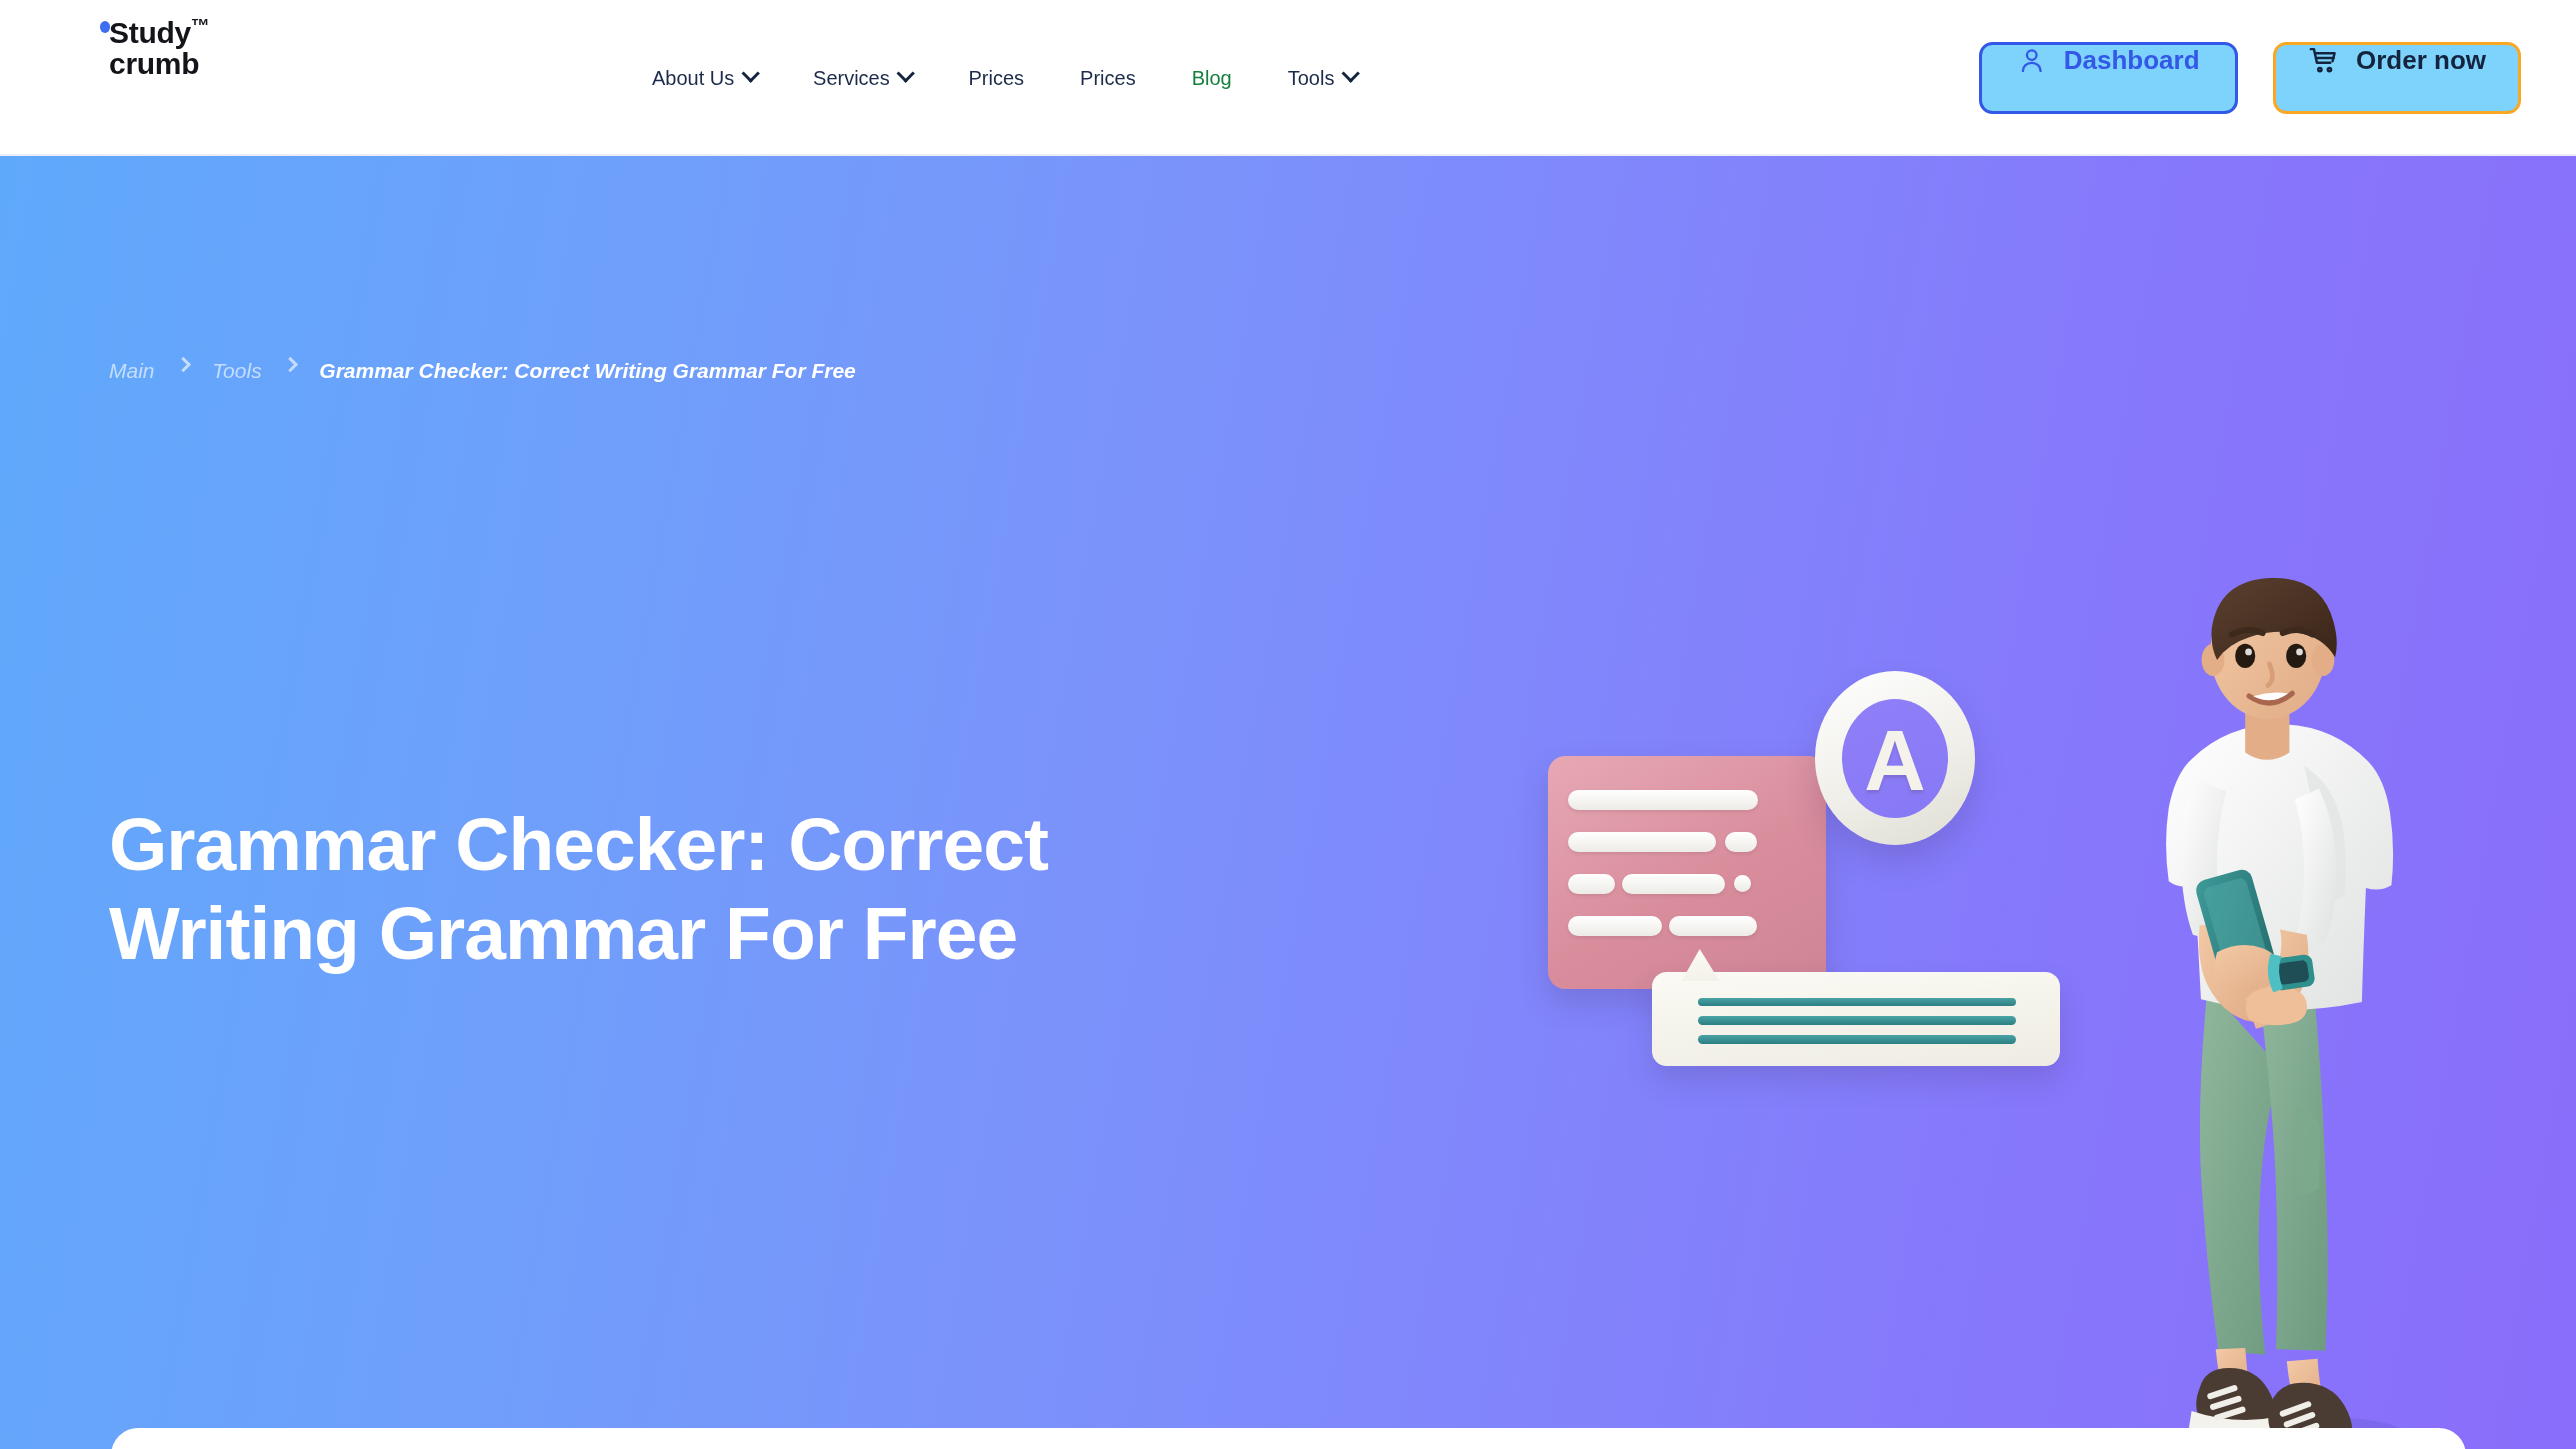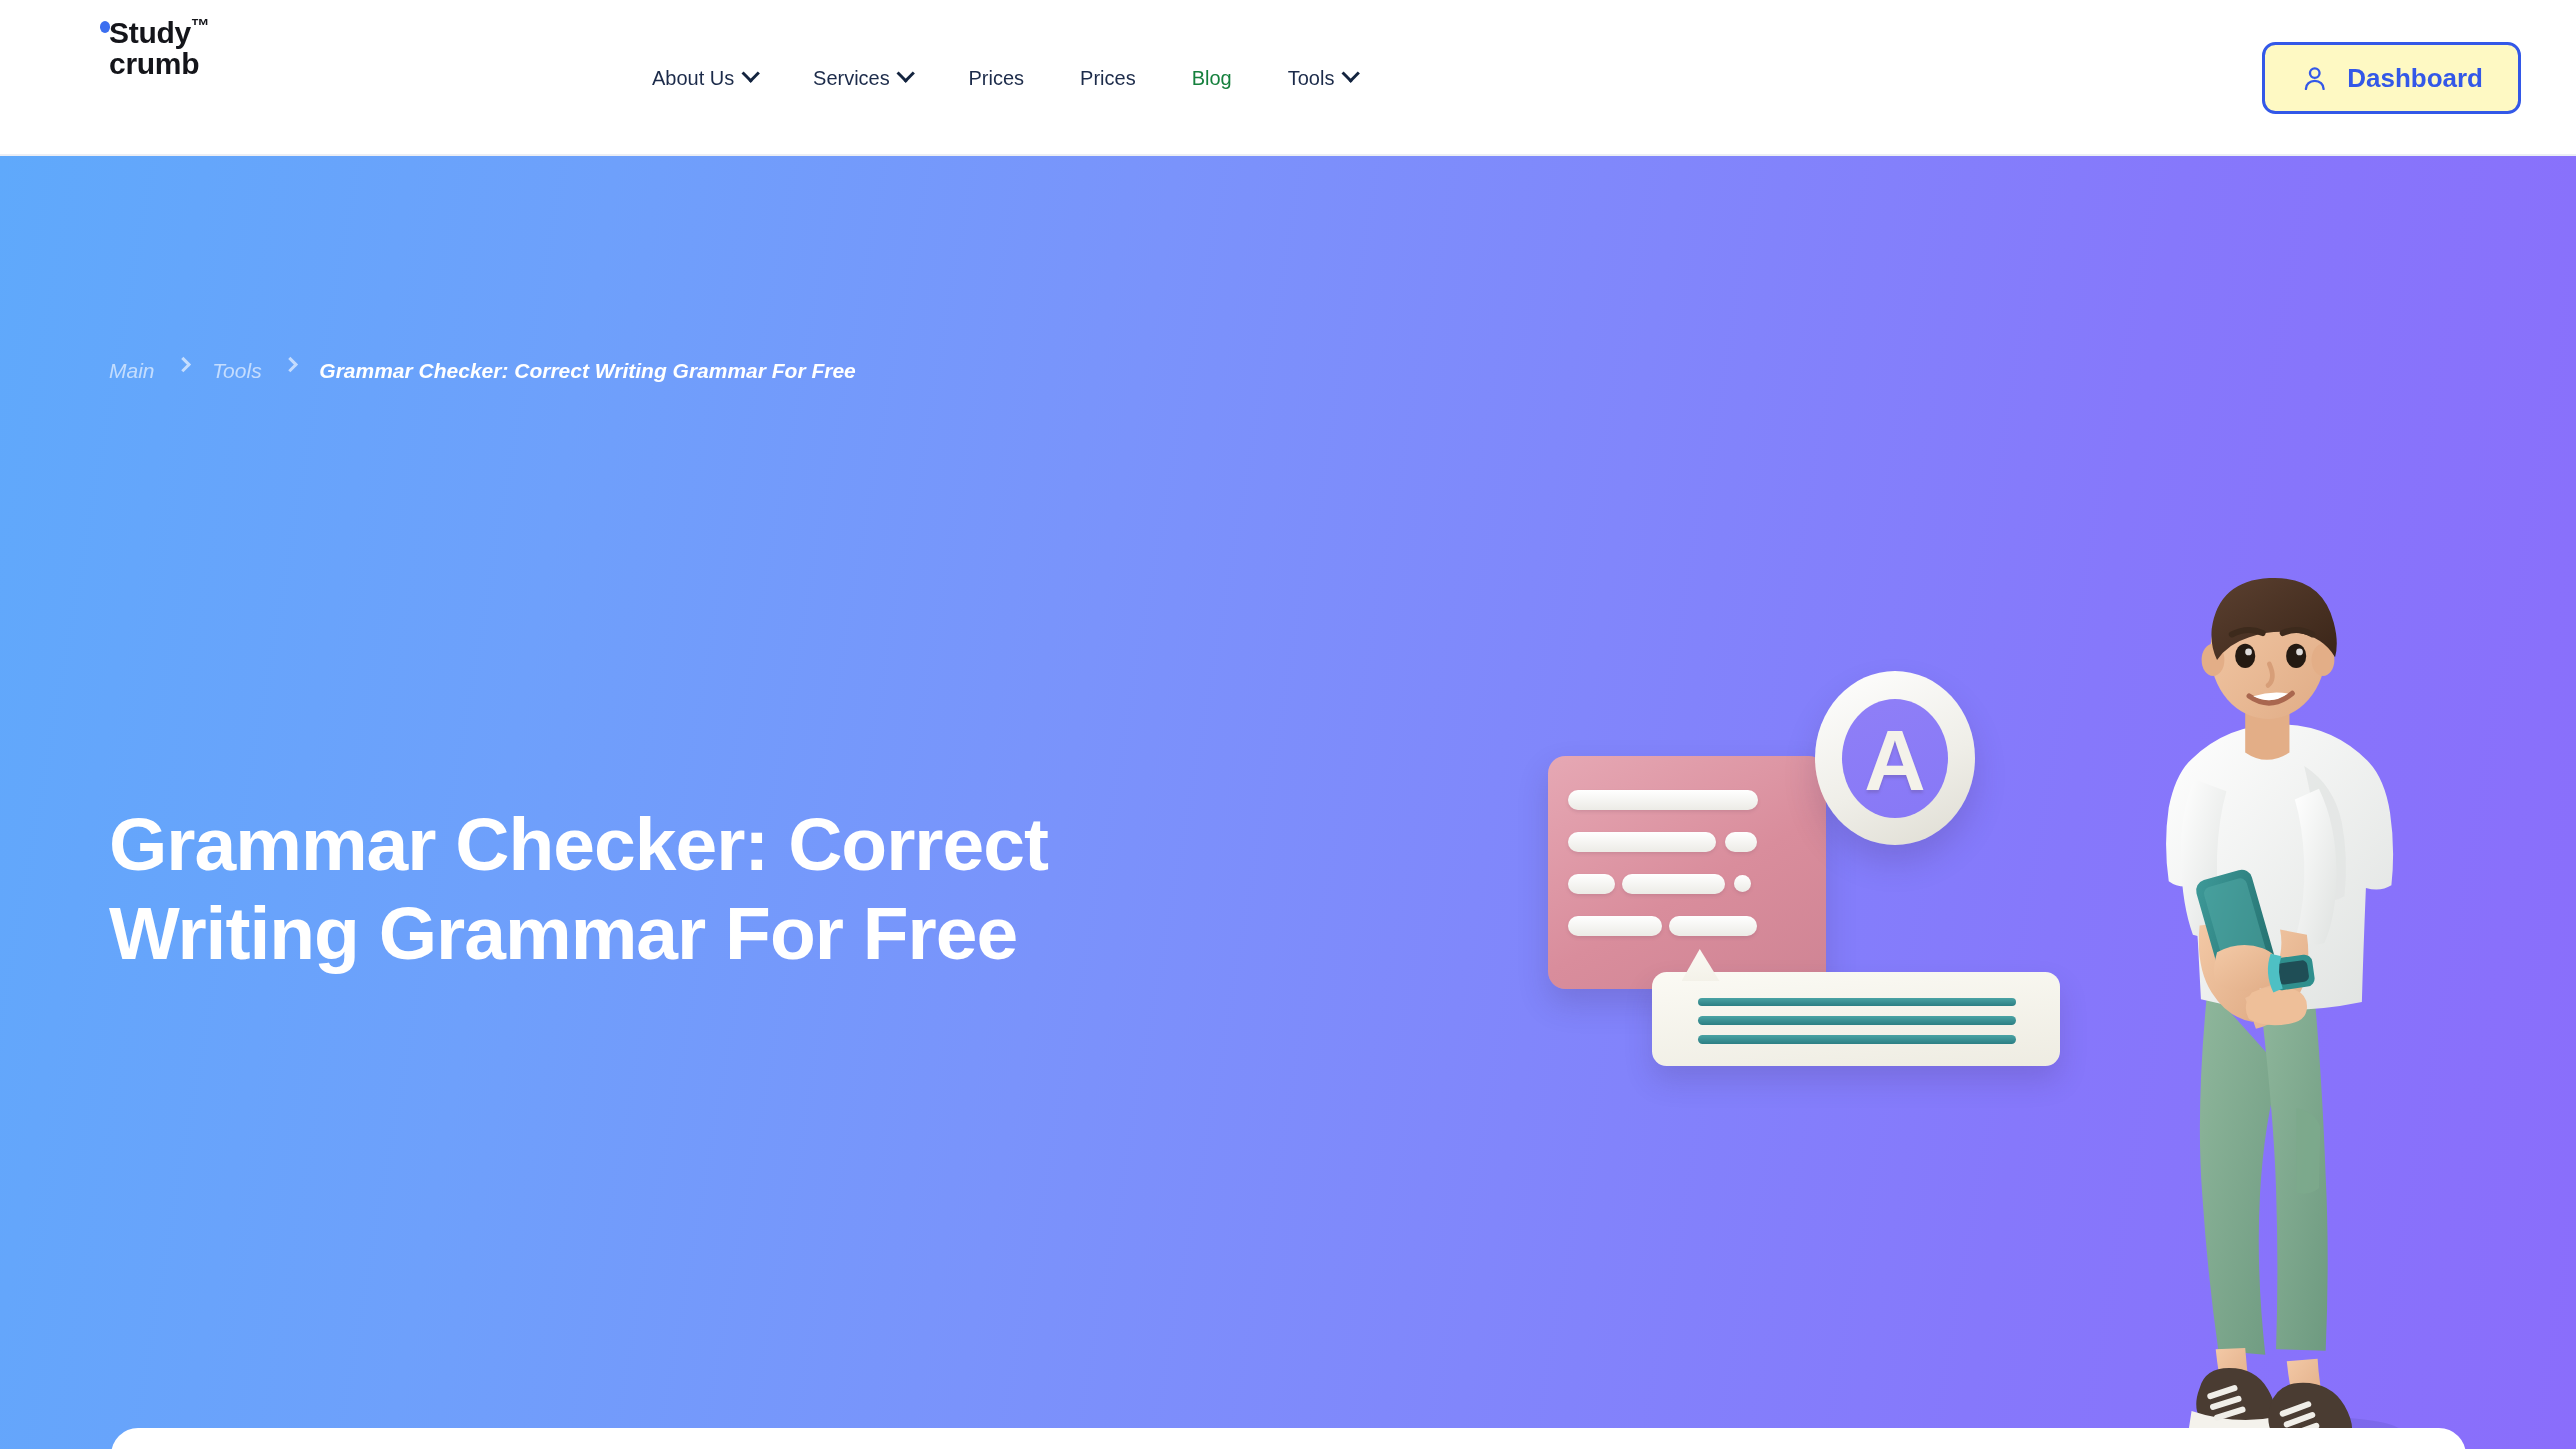--- a/index.html
+++ b/index.html
@@ -99,26 +99,25 @@
     position: absolute;
     right: 55px;
     top: 0;
     height: 156px;
     display: flex;
     align-items: center;
     gap: 35px;
   }
   .btn {
     display: flex;
-    align-items: center;
     justify-content: center;
     gap: 17.4px;
     height: 72px;
     border-radius: 13.4px;
-    background: #fef9c3;
+    background: #7dd3fc;
     cursor: pointer;
     white-space: nowrap;
   }
   .btn-dashboard {
     border: 3.4px solid #3358e8;
     color: #3358e8;
     padding: 0 35px;
     font-size: 26px;
     font-weight: 700;
   }
@@ -350,20 +349,30 @@
 
   <div class="hdr-actions">
     <div class="btn btn-dashboard">
       <svg width="29.5" height="31" viewBox="0 0 24 24" fill="none" stroke="#3358e8" stroke-width="1.9" stroke-linecap="round" stroke-linejoin="round">
         <circle cx="12" cy="7.6" r="3.9"></circle>
         <path d="M4.8 20.5c0-3.9 3.2-6.6 7.2-6.6s7.2 2.7 7.2 6.6"></path>
       </svg>
       <span>Dashboard</span>
     </div>
 
+    <div class="btn btn-order">
+      <svg width="31" height="31" viewBox="0 0 24 24" fill="none" stroke="#14243f" stroke-width="1.9" stroke-linecap="round" stroke-linejoin="round">
+        <path d="M2.2 3.2h2.4l2.3 10.6h10.3"></path>
+        <path d="M6.3 6.4h14.3l-1.6 6.2"></path>
+        <path d="M7.2 10.1h12.6"></path>
+        <circle cx="9.2" cy="19" r="1.3"></circle>
+        <circle cx="16.6" cy="19" r="1.3"></circle>
+      </svg>
+      <span>Order now</span>
+    </div>
   </div>
 </header>
 
 <section class="hero">
 
   <div class="illus">
 
     <div class="card-pink">
       <div class="pl" style="left:19.5px; top:34px; width:190px;"></div>
       <div class="pl" style="left:19.5px; top:76px; width:148px;"></div>

